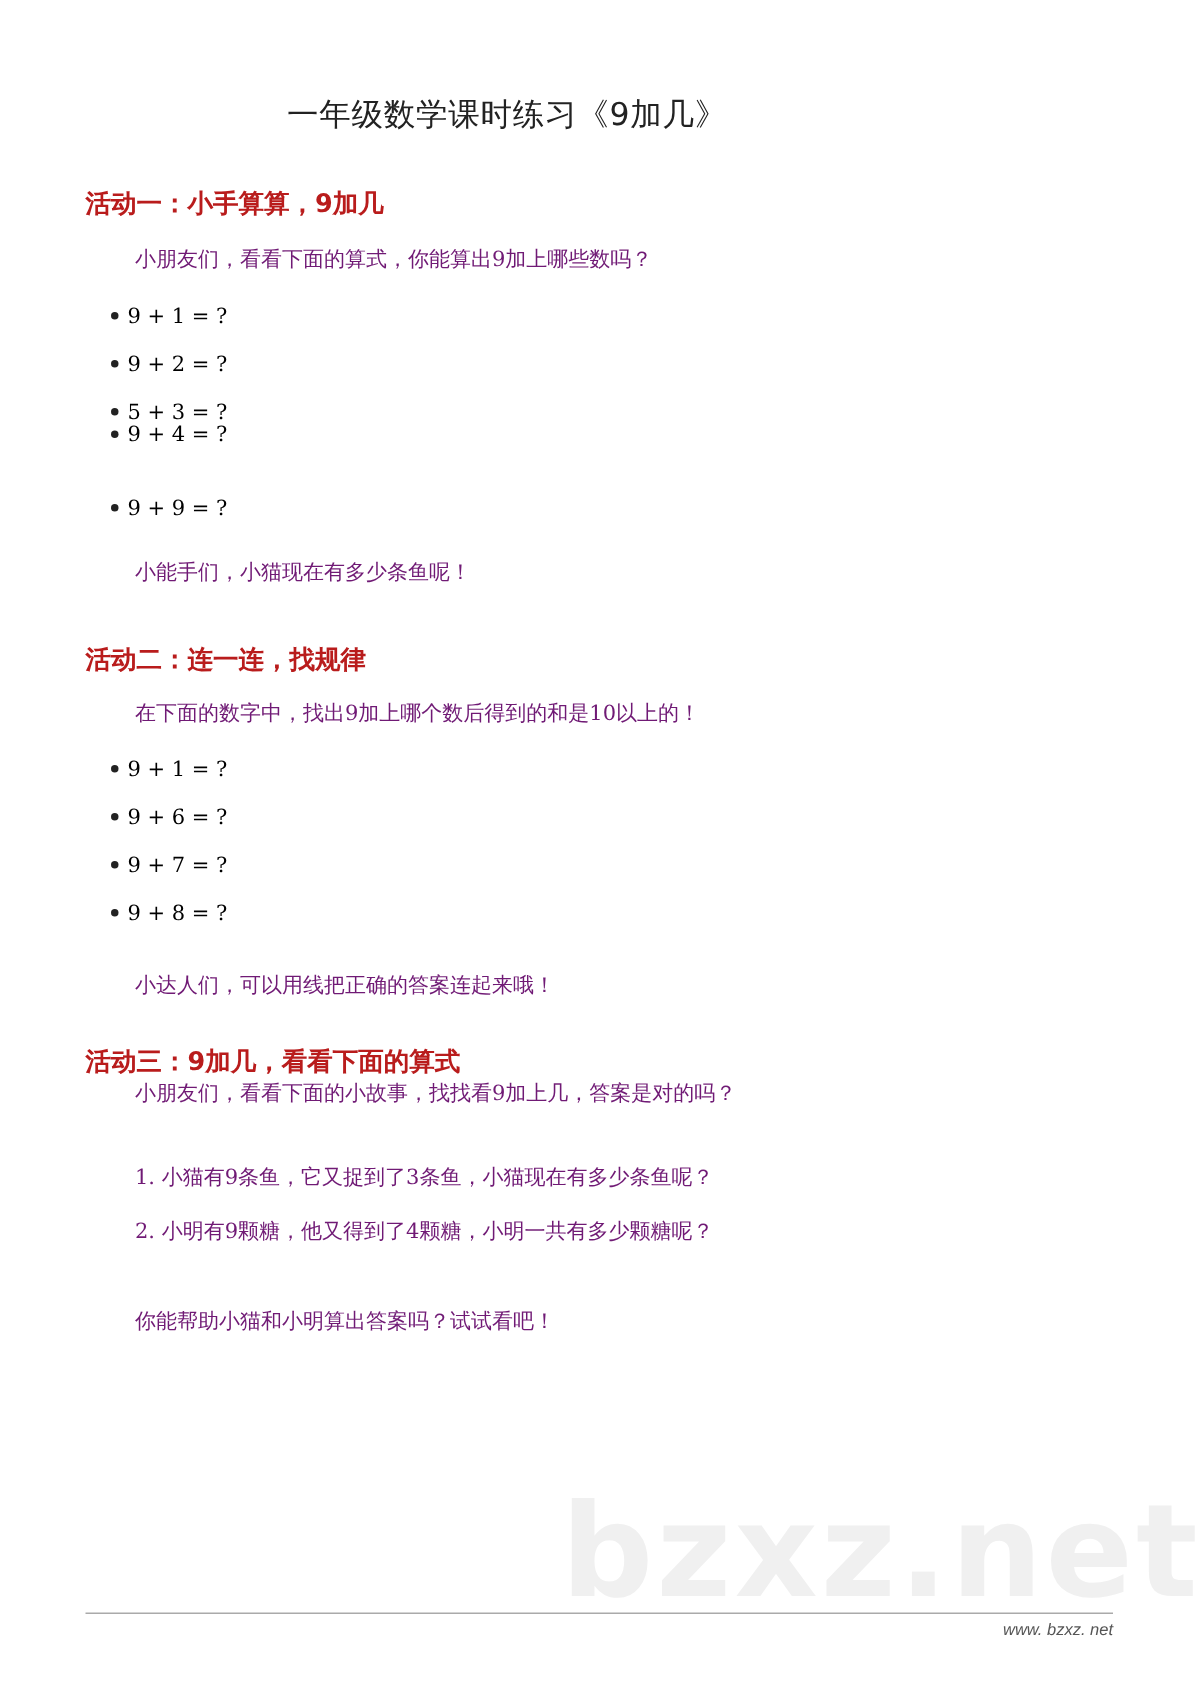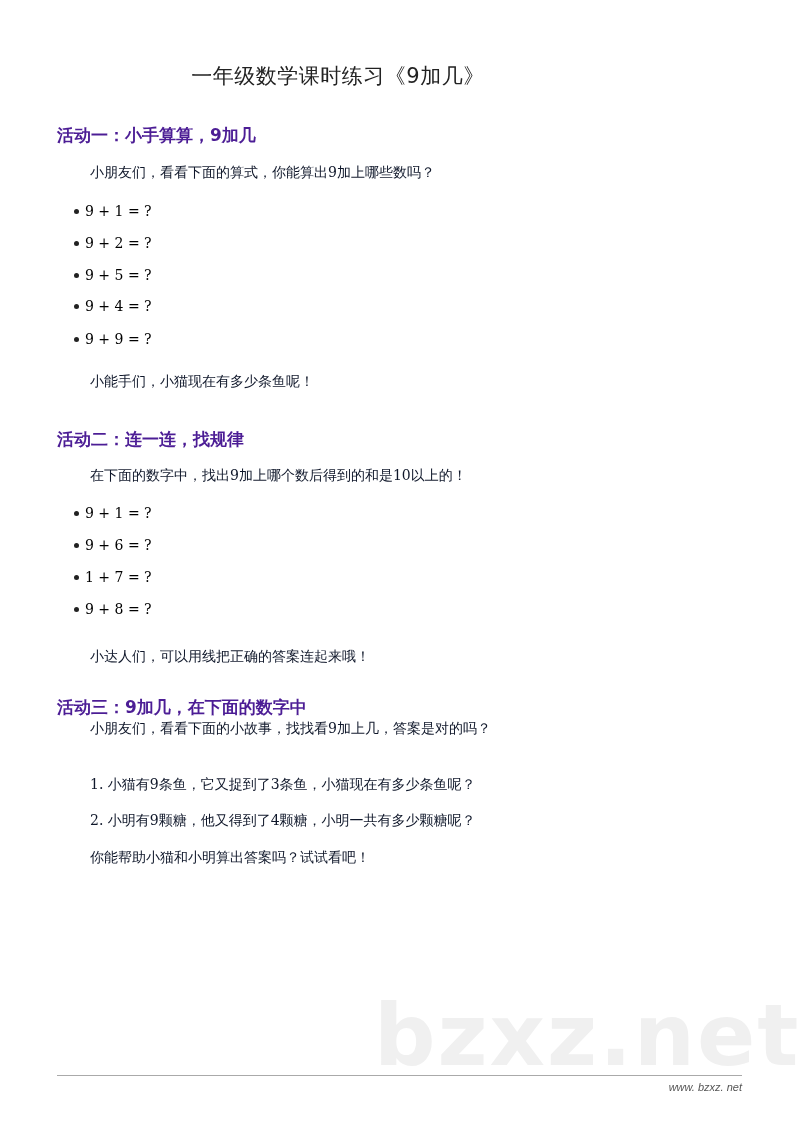--- a/index.html
+++ b/index.html
@@ -1,56 +1,56 @@
 <!DOCTYPE html>
 <html><head>
 <meta charset="utf-8">
 <style>
   html, body { margin: 0; padding: 0; background: #ffffff; }
   body { width: 800px; height: 1130px; position: relative; overflow: hidden;
          font-family: "DejaVu Serif", "Liberation Serif", serif; color: #333; }
   .title { position: absolute; top: 62px; left: 0; width: 676px; text-align: center;
            font-family: "DejaVu Sans", "Liberation Sans", sans-serif; font-size: 21px; color: #222; letter-spacing: 0.5px; }
   .h2 { position: absolute; left: 57px; font-family: "DejaVu Sans", "Liberation Sans", sans-serif;
-        font-weight: bold; font-size: 17px; color: #4c1d95; }
-  .p { position: absolute; left: 90px; font-size: 14px; color: #0f172a; }
+        font-weight: bold; font-size: 17px; color: #b91c1c; }
+  .p { position: absolute; left: 90px; font-size: 14px; color: #701a75; }
   .bullet { position: absolute; left: 74px; font-size: 14px; color: #000000; }
   .bullet .dot { display: inline-block; width: 5px; height: 5px; border-radius: 50%; background: #222;
                  vertical-align: middle; margin-right: 6px; position: relative; top: -1px; }
   .watermark { position: absolute; left: 374px; top: 985px; font-family: "DejaVu Sans", "Liberation Sans", sans-serif;
                font-weight: bold; font-size: 86px; color: #f0f0f0; letter-spacing: 2px; }
   .footer-line { position: absolute; left: 57px; top: 1075px; width: 685px; height: 0; border-top: 1.5px solid #aaa; }
   .footer-url { position: absolute; right: 58px; top: 1081px; font-family: Liberation Sans, sans-serif;
                 font-style: italic; font-size: 11px; color: #555; }
 </style>
 </head>
 <body>
 
 <div>
   <div class="title">一年级数学课时练习《9加几》</div>
 
   <div class="h2" style="top:124px">活动一：小手算算，9加几</div>
   <div class="p" style="top:164px">小朋友们，看看下面的算式，你能算出9加上哪些数吗？</div>
   <div class="bullet" style="top:203px"><span class="dot"></span><span>9 + 1 = ?</span></div>
   <div class="bullet" style="top:235px"><span class="dot"></span><span>9 + 2 = ?</span></div>
-  <div class="bullet" style="top:267px"><span class="dot"></span><span>9 + 5 = ?</span></div>
-  <div class="bullet" style="top:298px"><span class="dot"></span><span>9 + 4 = ?</span></div>
+  <div class="bullet" style="top:267px"><span class="dot"></span><span>5 + 3 = ?</span></div>
+  <div class="bullet" style="top:282px"><span class="dot"></span><span>9 + 4 = ?</span></div>
   <div class="bullet" style="top:331px"><span class="dot"></span><span>9 + 9 = ?</span></div>
   <div class="p" style="top:373px">小能手们，小猫现在有多少条鱼呢！</div>
 
   <div class="h2" style="top:428px">活动二：连一连，找规律</div>
   <div class="p" style="top:467px">在下面的数字中，找出9加上哪个数后得到的和是10以上的！</div>
   <div class="bullet" style="top:505px"><span class="dot"></span><span>9 + 1 = ?</span></div>
   <div class="bullet" style="top:537px"><span class="dot"></span><span>9 + 6 = ?</span></div>
-  <div class="bullet" style="top:569px"><span class="dot"></span><span>1 + 7 = ?</span></div>
+  <div class="bullet" style="top:569px"><span class="dot"></span><span>9 + 7 = ?</span></div>
   <div class="bullet" style="top:601px"><span class="dot"></span><span>9 + 8 = ?</span></div>
   <div class="p" style="top:648px">小达人们，可以用线把正确的答案连起来哦！</div>
 
-  <div class="h2" style="top:696px">活动三：9加几，在下面的数字中</div>
+  <div class="h2" style="top:696px">活动三：9加几，看看下面的算式</div>
   <div class="p" style="top:720px">小朋友们，看看下面的小故事，找找看9加上几，答案是对的吗？</div>
   <div class="p" style="top:776px">1.  小猫有9条鱼，它又捉到了3条鱼，小猫现在有多少条鱼呢？</div>
   <div class="p" style="top:812px">2.  小明有9颗糖，他又得到了4颗糖，小明一共有多少颗糖呢？</div>
-  <div class="p" style="top:849px">你能帮助小猫和小明算出答案吗？试试看吧！</div>
+  <div class="p" style="top:872px">你能帮助小猫和小明算出答案吗？试试看吧！</div>
 
   <div class="watermark">bzxz.net</div>
   <div class="footer-line"></div>
   <div class="footer-url">www. bzxz. net</div>
 </div>
 
 </body></html>

